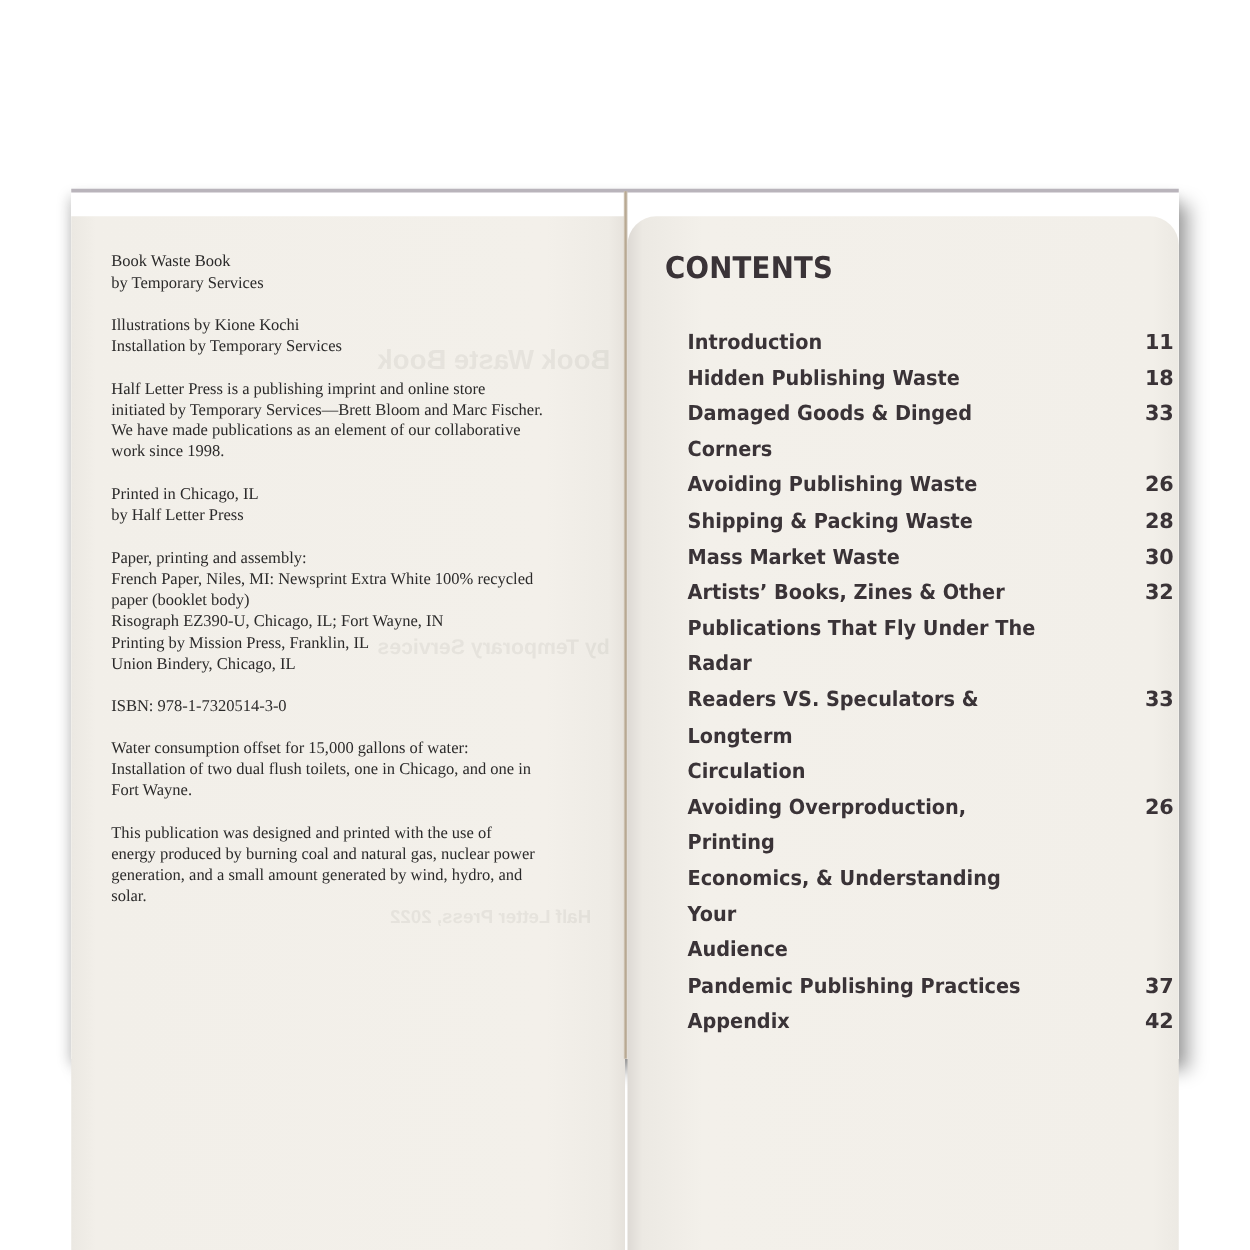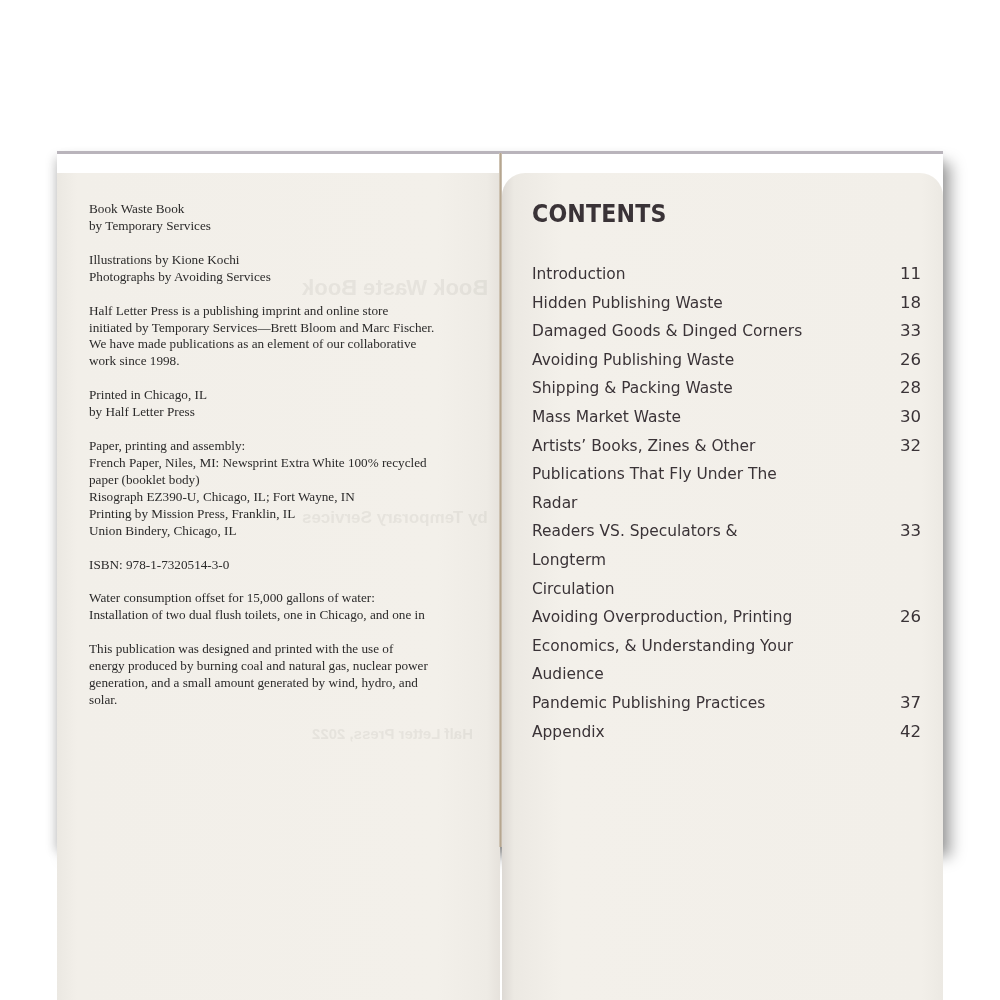--- a/index.html
+++ b/index.html
@@ -94,25 +94,25 @@
       font-family: "DejaVu Sans", "Liberation Sans", sans-serif;
       font-weight: bold;
       font-size: 24px;
       letter-spacing: 0.2px;
       color: #3a3337;
       transform: scaleX(0.92);
       transform-origin: left top;
     }
     .toc {
       position: absolute;
-      left: 30px;
+      left: 48px;
       top: 87px;
       width: 389px;
       font-family: "DejaVu Sans", "Liberation Sans", sans-serif;
-      font-weight: normal;
+      font-weight: bold;
       font-size: 16.6px;
       line-height: 28.6px;
       color: #3a3337;
     }
     .toc-entry {
       position: relative;
       display: block;
     }
     .toc-title {
       display: block;
@@ -140,21 +140,21 @@
       <div class="ghost" style="left:245px; top:335px; font-size:17px;">by Temporary Services</div>
       <div class="ghost" style="left:255px; top:552px; font-size:15px;">Half Letter Press, 2022</div>
 
       <div class="colophon">
         <div class="block">
           <span class="line">Book Waste Book</span>
           <span class="line">by Temporary Services</span>
         </div>
         <div class="block">
           <span class="line">Illustrations by Kione Kochi</span>
-          <span class="line">Photographs by Avoiding Services</span>
+          <span class="line">Installation by Temporary Services</span>
         </div>
         <div class="block">
           <span class="line">Half Letter Press is a publishing  imprint and online store</span>
           <span class="line">initiated by Temporary Services—Brett Bloom and Marc Fischer.</span>
           <span class="line">We have made publications as an element of our collaborative</span>
           <span class="line">work since 1998.</span>
         </div>
         <div class="block">
           <span class="line">Printed in Chicago, IL</span>
           <span class="line">by Half Letter Press</span>
@@ -166,20 +166,21 @@
           <span class="line">Risograph EZ390-U, Chicago, IL; Fort Wayne, IN</span>
           <span class="line">Printing by Mission Press, Franklin, IL</span>
           <span class="line">Union Bindery, Chicago, IL</span>
         </div>
         <div class="block">
           <span class="line">ISBN: 978-1-7320514-3-0</span>
         </div>
         <div class="block">
           <span class="line">Water consumption offset for 15,000 gallons of water:</span>
           <span class="line">Installation of two dual flush toilets, one in Chicago, and one in</span>
+          <span class="line">Fort Wayne.</span>
         </div>
         <div class="block">
           <span class="line">This publication was designed and printed with the use of</span>
           <span class="line">energy produced by burning coal and natural gas, nuclear power</span>
           <span class="line">generation, and a small amount generated by wind, hydro, and</span>
           <span class="line">solar.</span>
         </div>
       </div>
     </div>
 

